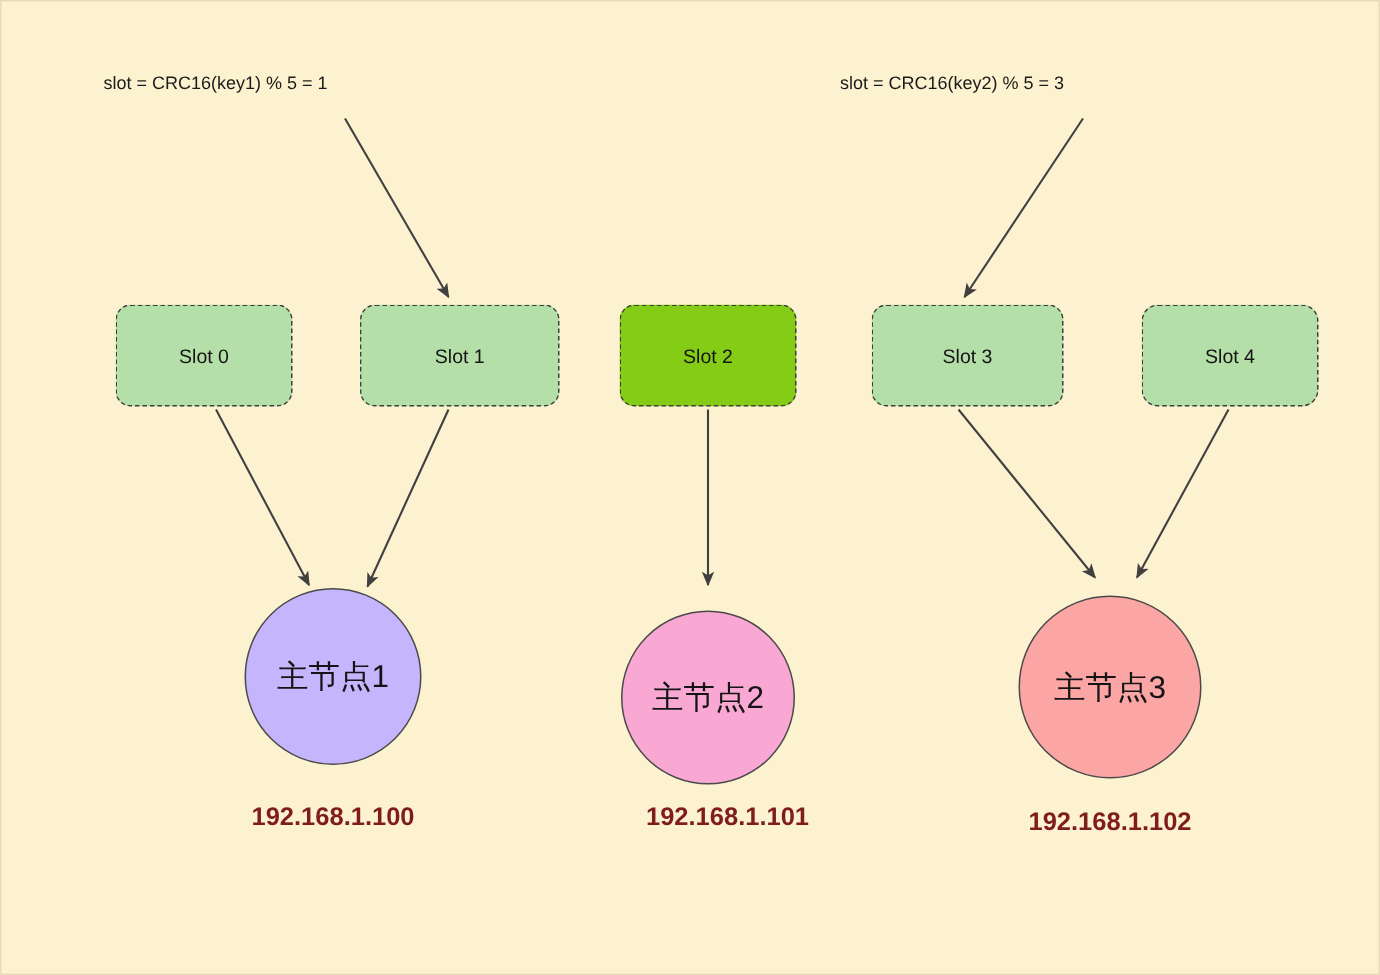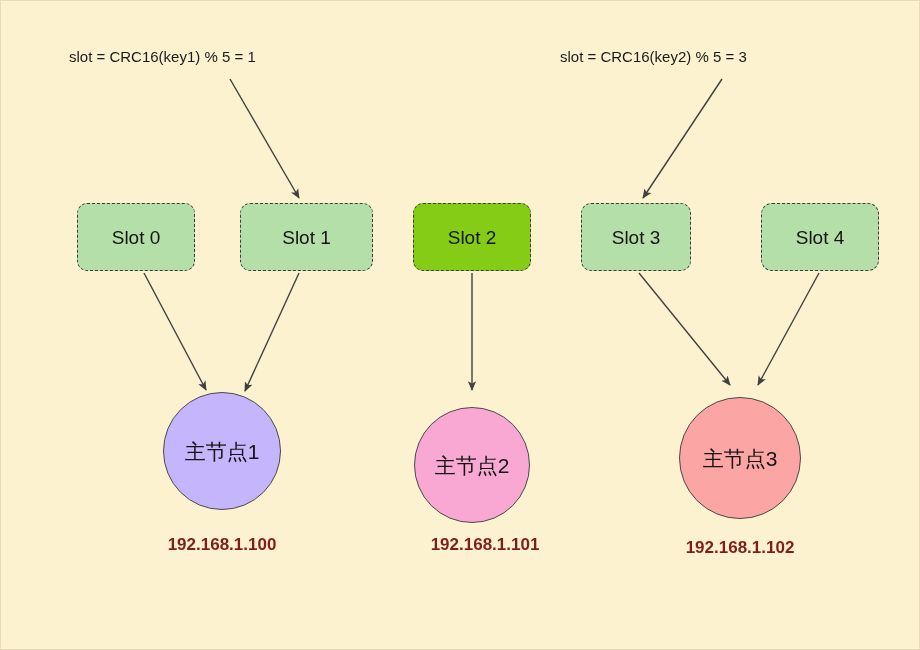--- a/index.html
+++ b/index.html
@@ -25,37 +25,37 @@
   #edge-layer {
     position: absolute;
     left: 0;
     top: 0;
     width: 920px;
     height: 650px;
     pointer-events: none;
   }
   .formula-label {
     position: absolute;
-    font-size: 15px;
+    font-size: 12px;
     color: #1a1a1a;
     white-space: nowrap;
     line-height: 1;
   }
   .slot-box {
     position: absolute;
     background: #b5dfa8;
     border: 1.6px dashed #3d3d3d;
     border-radius: 10px;
     display: flex;
     align-items: center;
     justify-content: center;
     box-sizing: border-box;
   }
   .slot-label {
-    font-size: 19px;
+    font-size: 13px;
     color: #141414;
     line-height: 1;
   }
   .node-circle {
     position: absolute;
     background: #fbca99;
     border: 1.4px solid #4a4a4a;
     border-radius: 50%;
     display: flex;
     align-items: center;
@@ -104,21 +104,21 @@
   <div id="slot-layer">
       <div class="slot-box" style="left: 76px; top: 202px; width: 118px; height: 68px; background: rgb(181, 223, 168); border-color: rgb(61, 61, 61);">
         <span class="slot-label">Slot 0</span>
       </div>
       <div class="slot-box" style="left: 239px; top: 202px; width: 133px; height: 68px; background: rgb(181, 223, 168); border-color: rgb(61, 61, 61);">
         <span class="slot-label">Slot 1</span>
       </div>
       <div class="slot-box" style="left: 412px; top: 202px; width: 118px; height: 68px; background: #84cc16; border-color: rgb(61, 61, 61);">
         <span class="slot-label">Slot 2</span>
       </div>
-      <div class="slot-box" style="left: 580px; top: 202px; width: 110px; height: 68px; background: rgb(181, 223, 168); border-color: rgb(61, 61, 61);">
+      <div class="slot-box" style="left: 580px; top: 202px; width: 128px; height: 68px; background: rgb(181, 223, 168); border-color: rgb(61, 61, 61);">
         <span class="slot-label">Slot 3</span>
       </div>
       <div class="slot-box" style="left: 760px; top: 202px; width: 118px; height: 68px; background: rgb(181, 223, 168); border-color: rgb(61, 61, 61); border-radius: 11px;">
         <span class="slot-label">Slot 4</span>
       </div>
     </div>
   <div id="node-layer">
       <div class="node-circle" style="left: 162px; top: 391px; width: 118px; height: 118px; background: #c4b5fd; border-color: rgb(74, 74, 74);">
         <span class="node-label">主节点1</span>
       </div>

